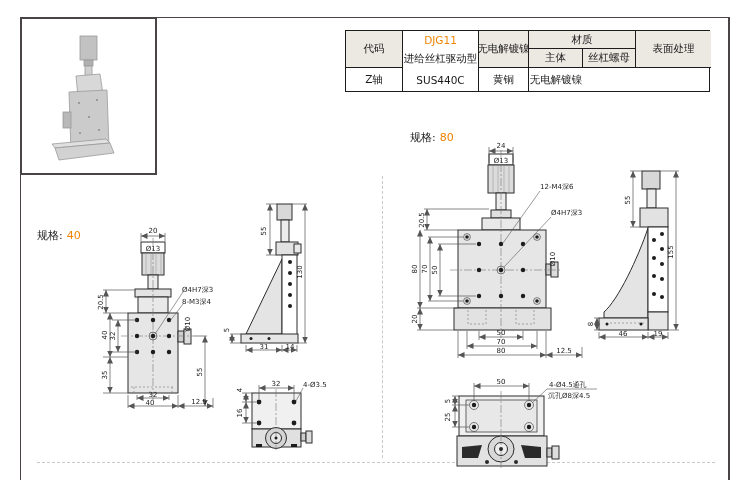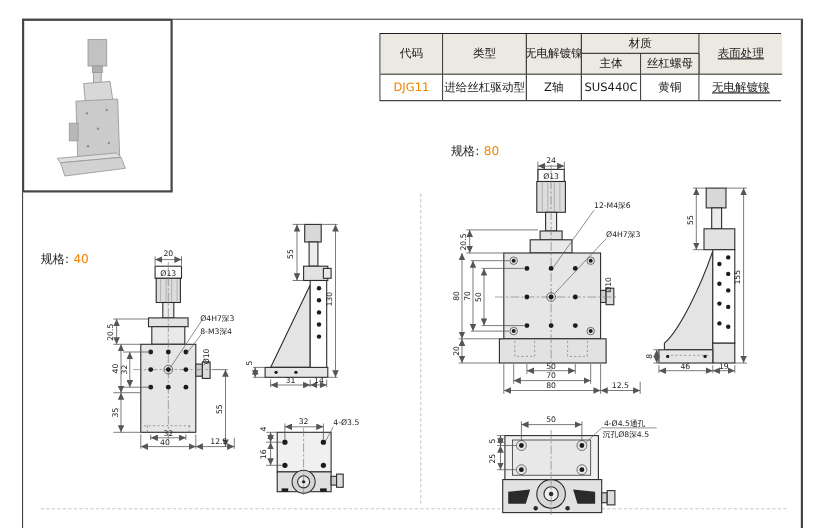--- a/index.html
+++ b/index.html
@@ -14,21 +14,21 @@
   .dash-mid{position:absolute;left:382px;top:176px;height:282px;border-left:1px dashed #c8c8c8;}
 
   
   .spec-table{position:absolute;left:345px;top:30px;width:365px;display:grid;
               grid-template-columns:57px 76px 50px 54px 53px 75px;
               grid-template-rows:18px 19px 23px;
               border:1.5px solid #1c1c1c;box-sizing:border-box;font-size:10.5px;}
   .spec-table .c{display:flex;align-items:center;justify-content:center;
                  border-right:1px solid #1c1c1c;border-bottom:1px solid #1c1c1c;
                  background:#ece9e3;white-space:nowrap;overflow:hidden;}
-  .spec-table .c.last{border-right:none;text-decoration:underline;}
+  .spec-table .c.last{border-right:none;}
   .spec-table .c.data{background:#fff;border-bottom:none;}
   .spec-table .code-cell{color:#f08300;font-weight:normal;text-align:right;}
   .sp-code{grid-column:1;grid-row:1/3;} .sp-type{grid-column:2;grid-row:1/3;}
   .sp-dir{grid-column:3;grid-row:1/3;} .sp-mat{grid-column:4/6;grid-row:1;text-align:right;}
   .sp-surf{grid-column:6;grid-row:1/3;} .sp-body{grid-column:4;grid-row:2;text-align:right;}
   .sp-nut{grid-column:5;grid-row:2;text-align:right;}
 
   
   .spec-title{position:absolute;font-size:11px;color:#222;}
   .spec-title .val{color:#f08300;margin-left:4px;}
@@ -44,21 +44,20 @@
 
   <div class="frame-top"></div>
   <div class="frame-left"></div>
   <div class="frame-right"></div>
   <div class="dash-bottom"></div>
   <div class="dash-mid"></div>
   <div class="photo-box"></div>
 
   <div class="spec-table">
     <div class="c sp-code">代码</div>
-    <div class="c sp-type">类型</div>
     <div class="c sp-dir">无电解镀镍</div>
     <div class="c sp-mat">材质</div>
     <div class="c sp-surf last">表面处理</div>
     <div class="c sp-body">主体</div>
     <div class="c sp-nut">丝杠螺母</div>
     <div class="c data code-cell">DJG11</div>
     <div class="c data">进给丝杠驱动型</div>
     <div class="c data">Z轴</div>
     <div class="c data">SUS440C</div>
     <div class="c data">黄铜</div>

